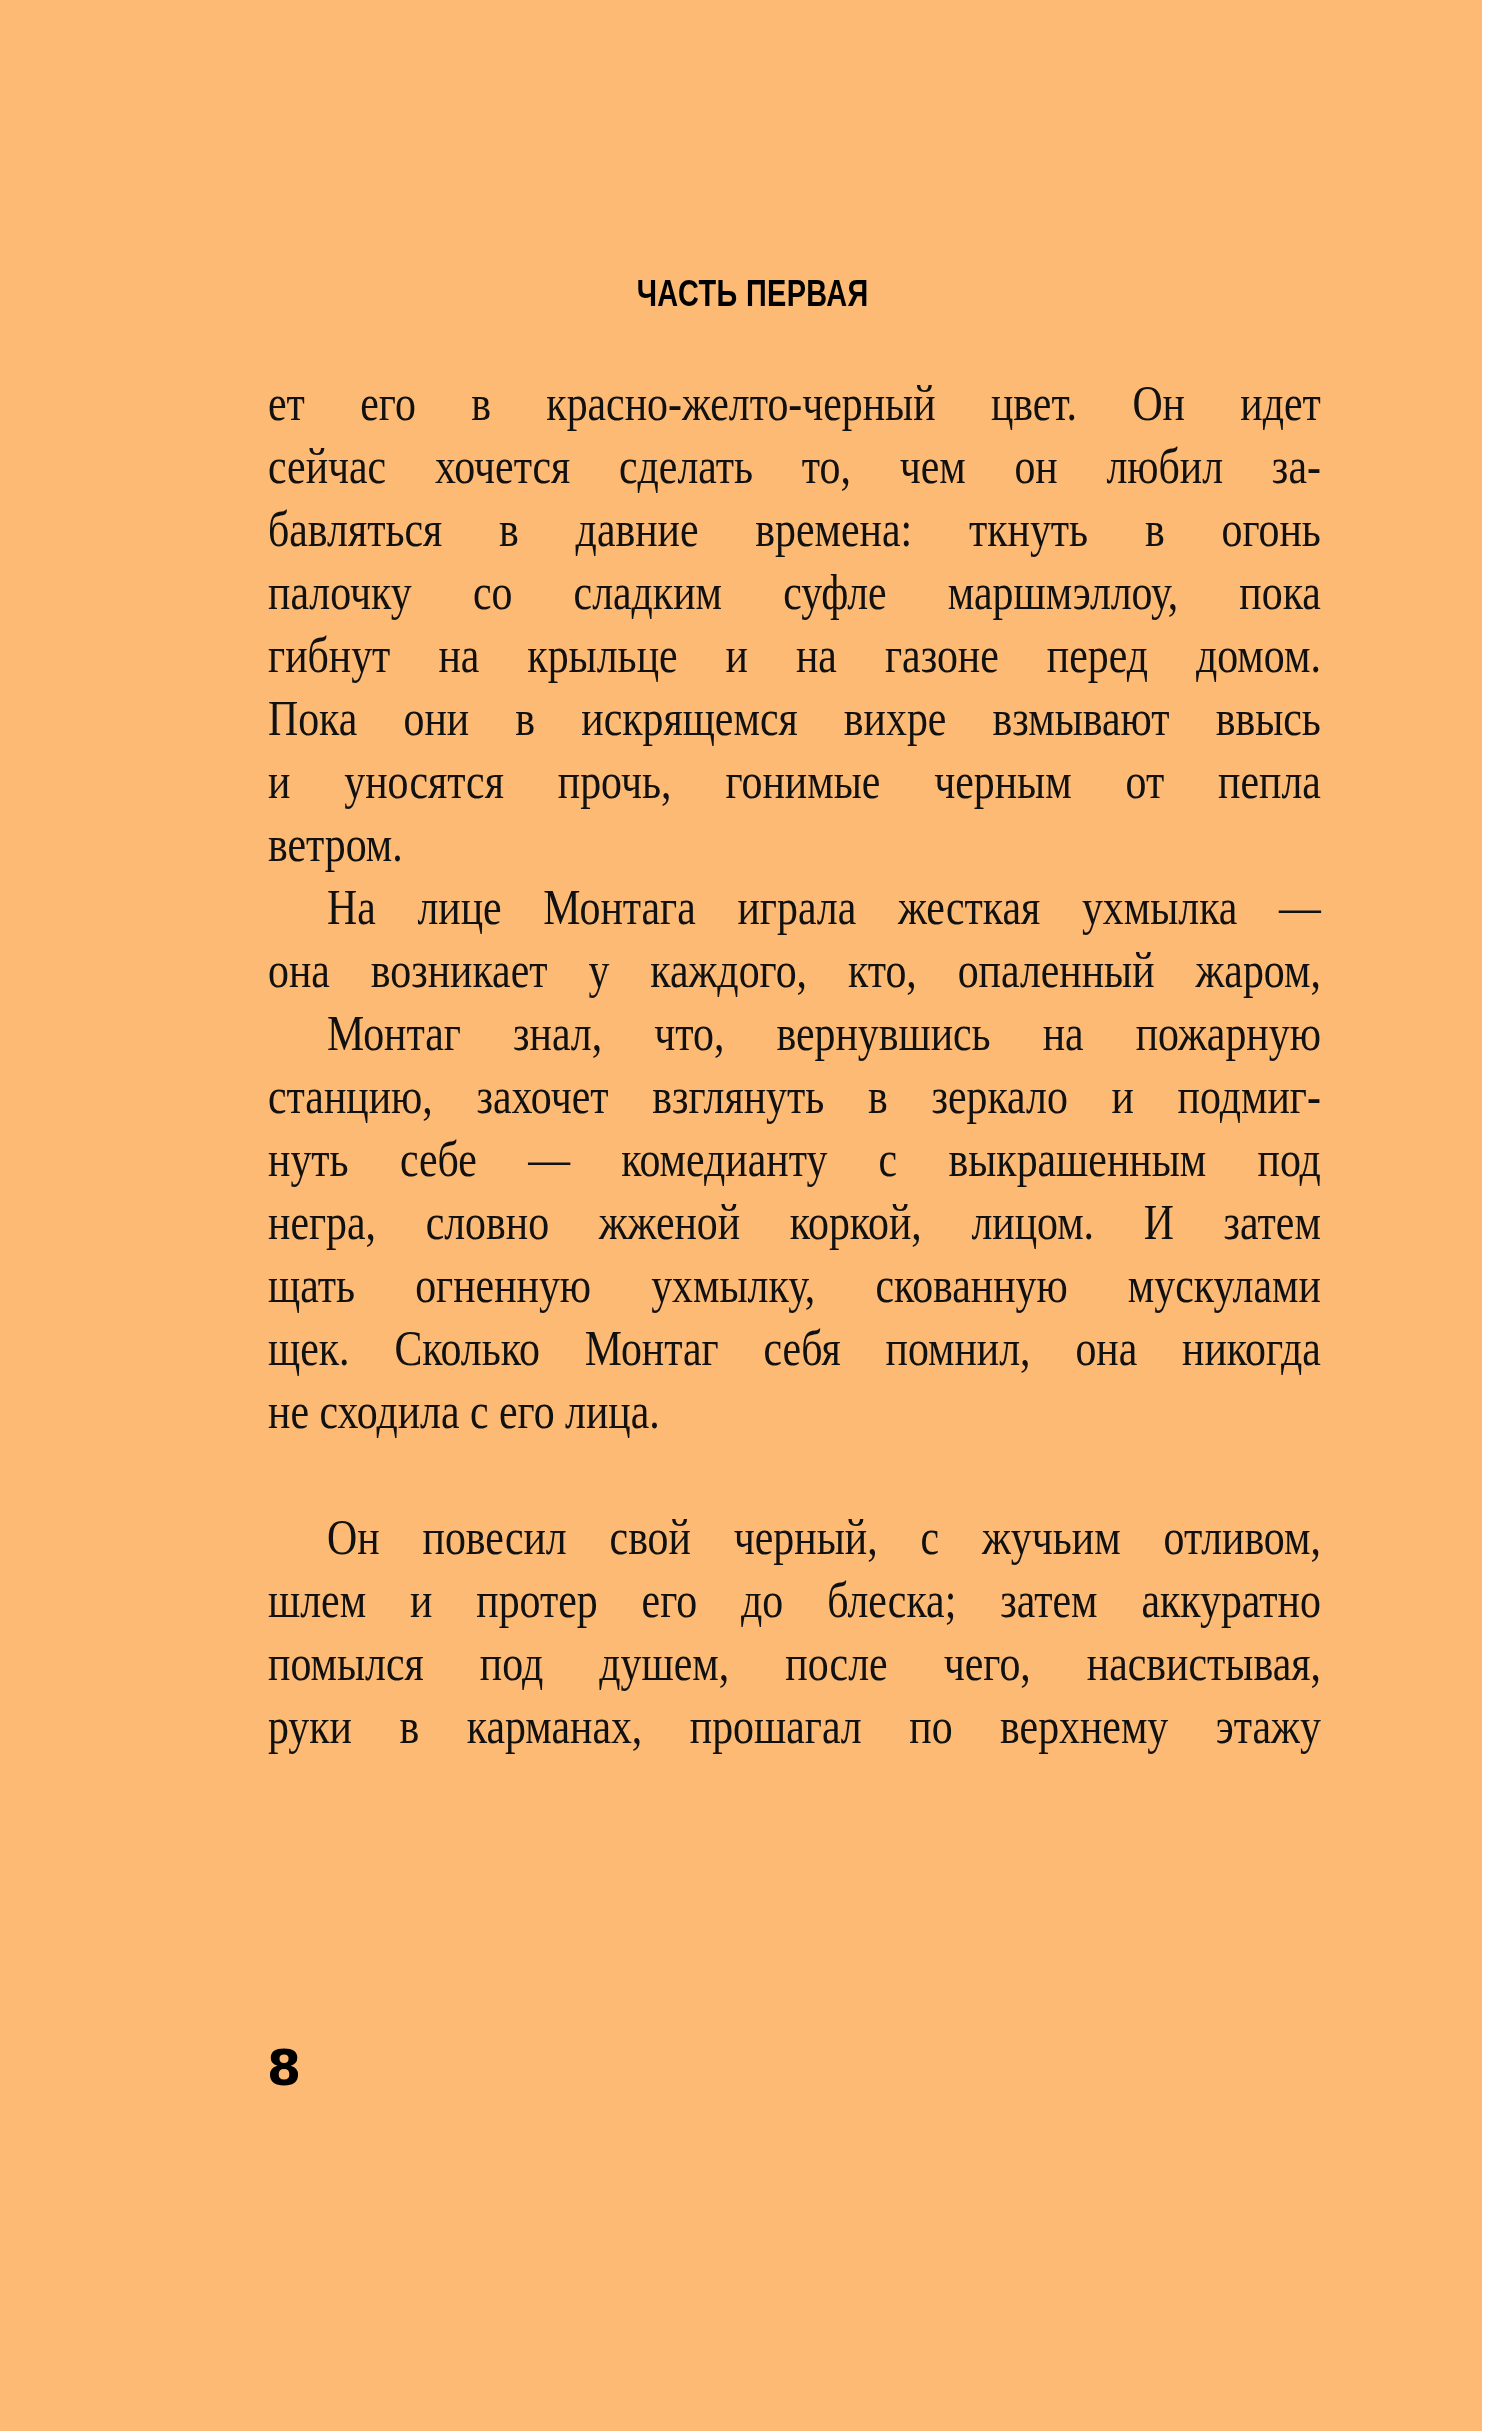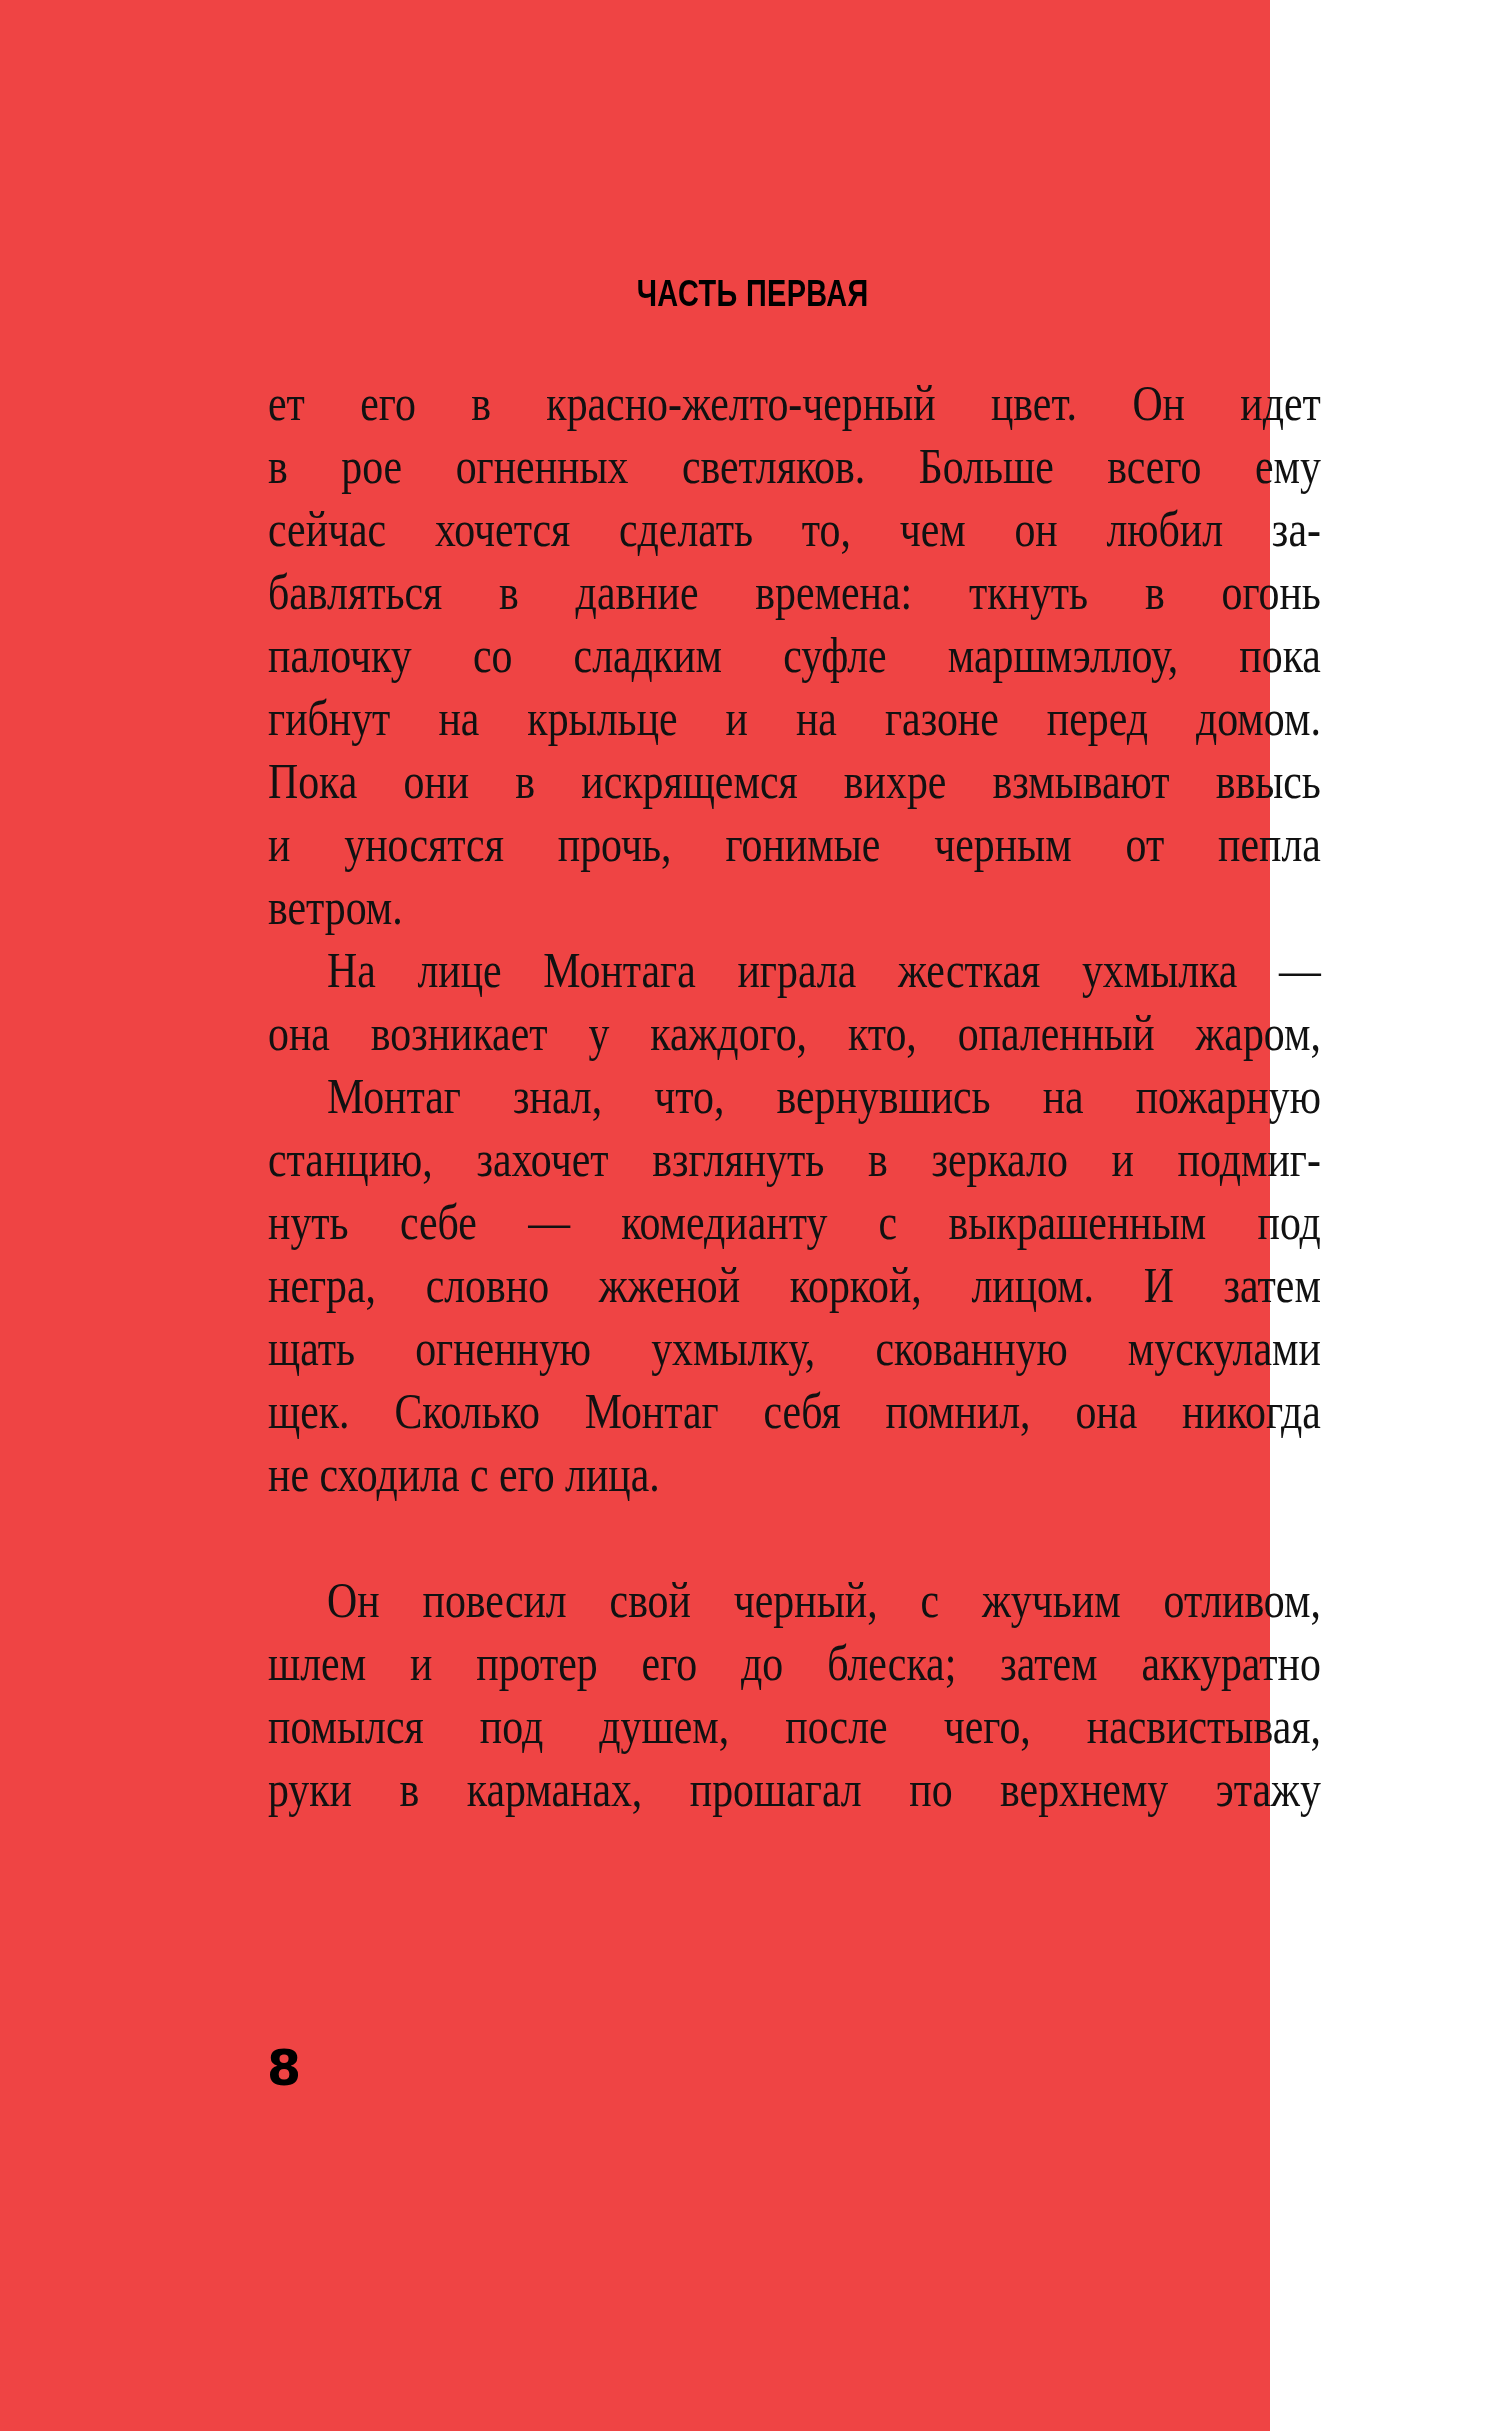--- a/index.html
+++ b/index.html
@@ -1,17 +1,17 @@
 <!DOCTYPE html>
 <html><head>
 <meta charset="utf-8">
 <style>
   html, body { margin: 0; padding: 0; background: #ffffff; }
   body { width: 1506px; height: 2432px; position: relative; overflow: hidden; }
-  .page { position: absolute; left: 0; top: 0; width: 1270px; height: 2432px; background: #ef4444; }
+  .page { position: absolute; left: 0; top: 0; width: 1482px; height: 2432px; background: #fdba74; }
   .running-head {
     position: absolute; left: 0; width: 1506px; top: 272px; text-align: center;
     font-family: "Liberation Sans", sans-serif; font-weight: bold;
     font-size: 37px; line-height: 43px; color: #000; letter-spacing: 0.5px;
   }
   .running-head span { display: inline-block; transform: scaleX(0.78); transform-origin: center; }
   .text-block { position: absolute; left: 268px; top: 372px; width: 1053px; }
   .line {
     position: relative; height: 63px; width: 1053px; overflow: visible; white-space: nowrap;
   }
@@ -33,23 +33,20 @@
 <body>
 
 <div class="page">
   <div class="running-head"><span>ЧАСТЬ ПЕРВАЯ</span></div>
 
   <div class="text-block">
 
     <div class="paragraph">
       <div class="line">
           <span class="line-inner">ет его в красно-желто-черный цвет. Он идет</span>
-        </div>
-      <div class="line">
-          <span class="line-inner">в рое огненных светляков. Больше всего ему</span>
         </div>
       <div class="line">
           <span class="line-inner">сейчас хочется сделать то, чем он любил за-</span>
         </div>
       <div class="line">
           <span class="line-inner">бавляться в давние времена: ткнуть в огонь</span>
         </div>
       <div class="line">
           <span class="line-inner">палочку со сладким суфле маршмэллоу, пока</span>
         </div>

